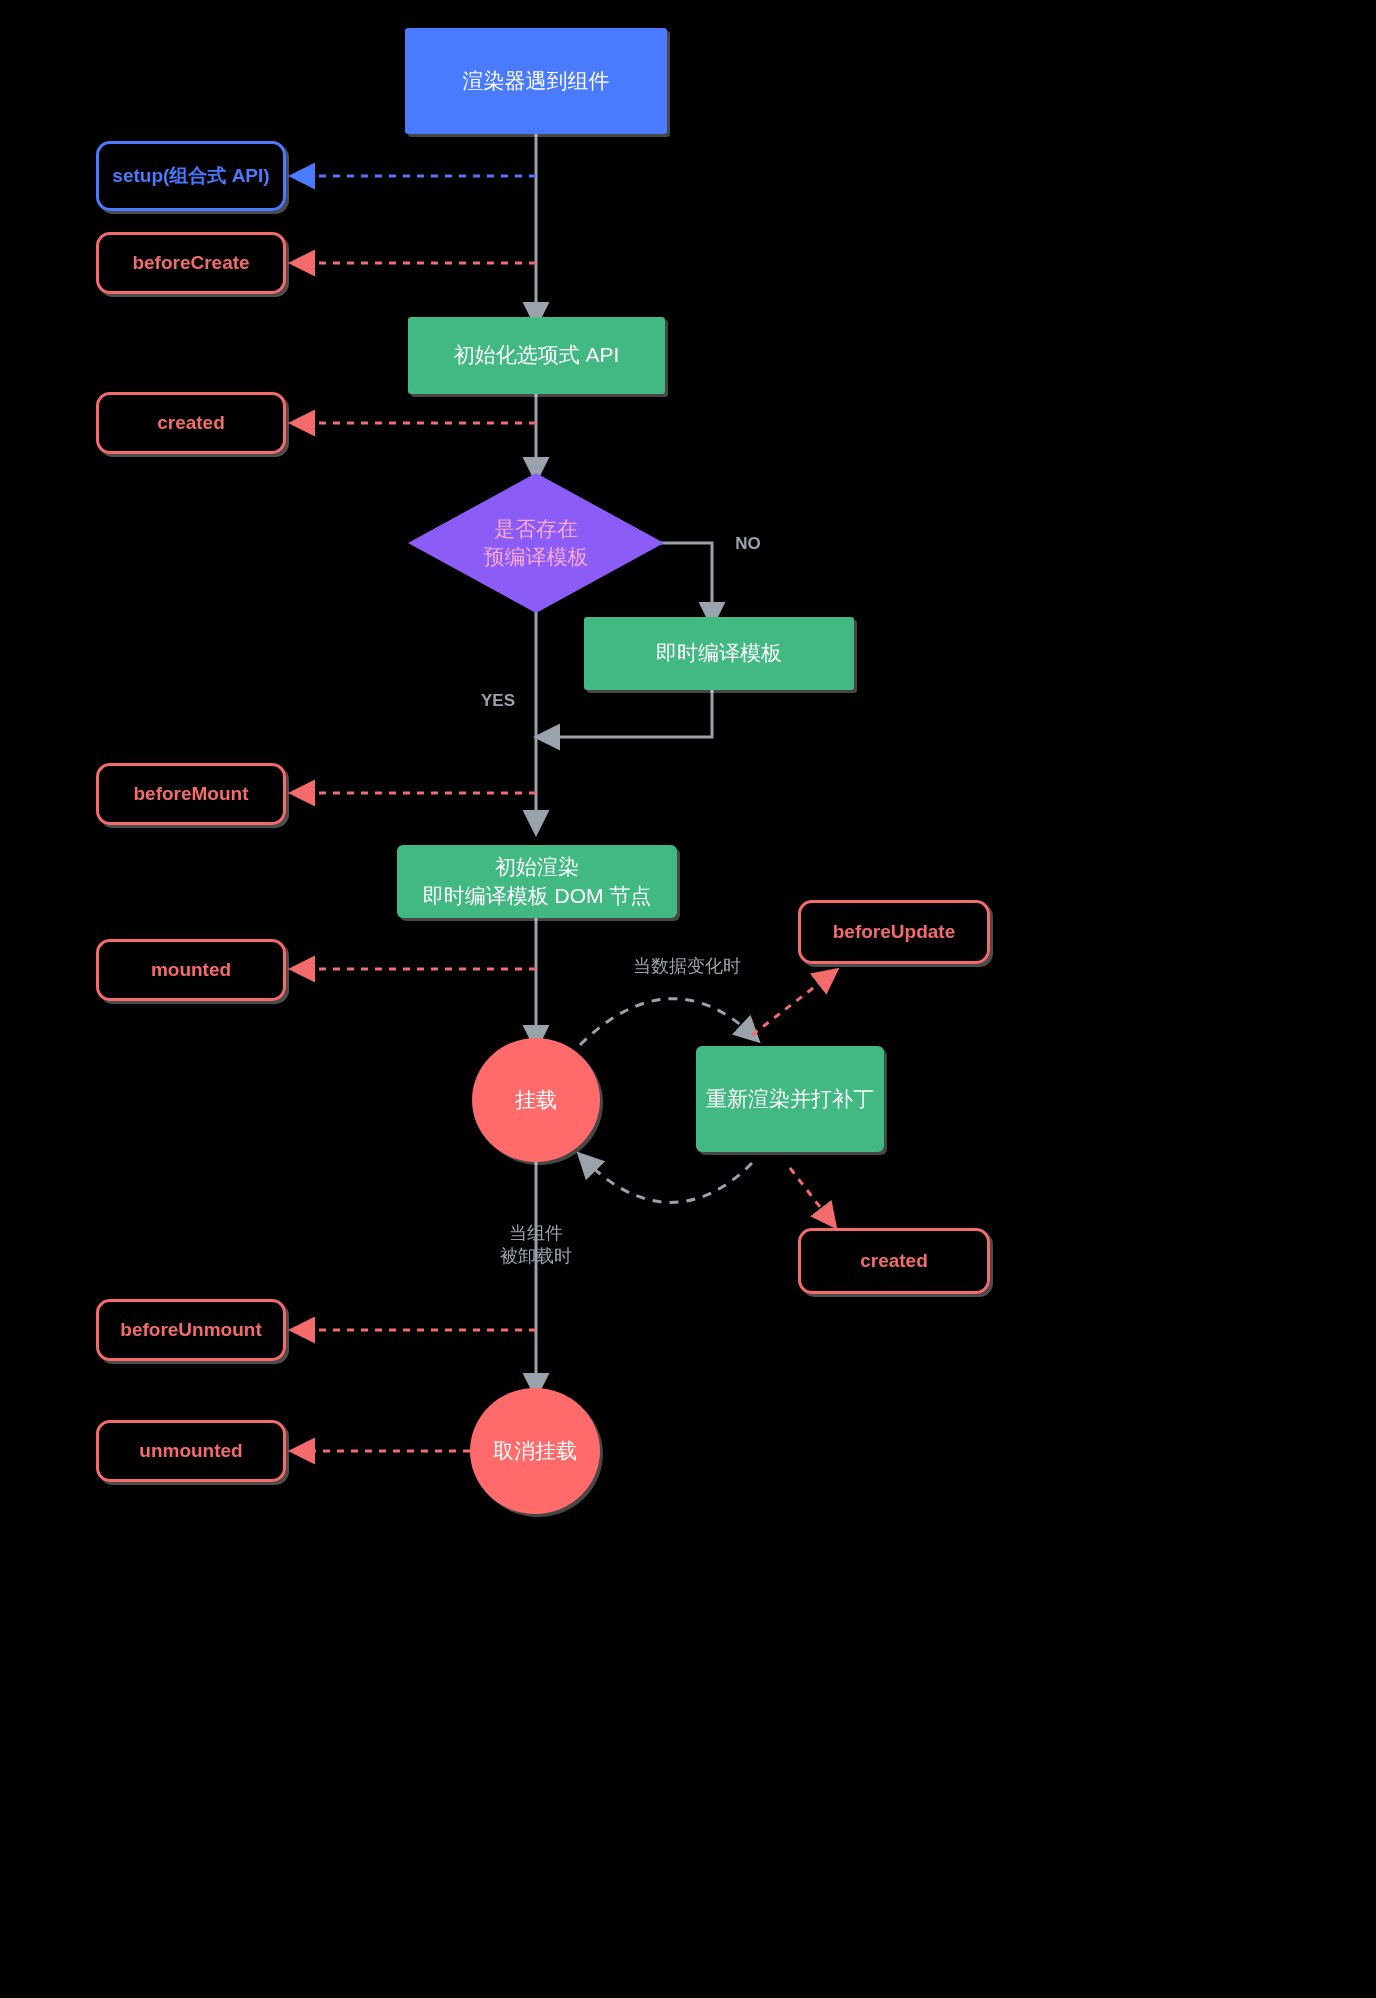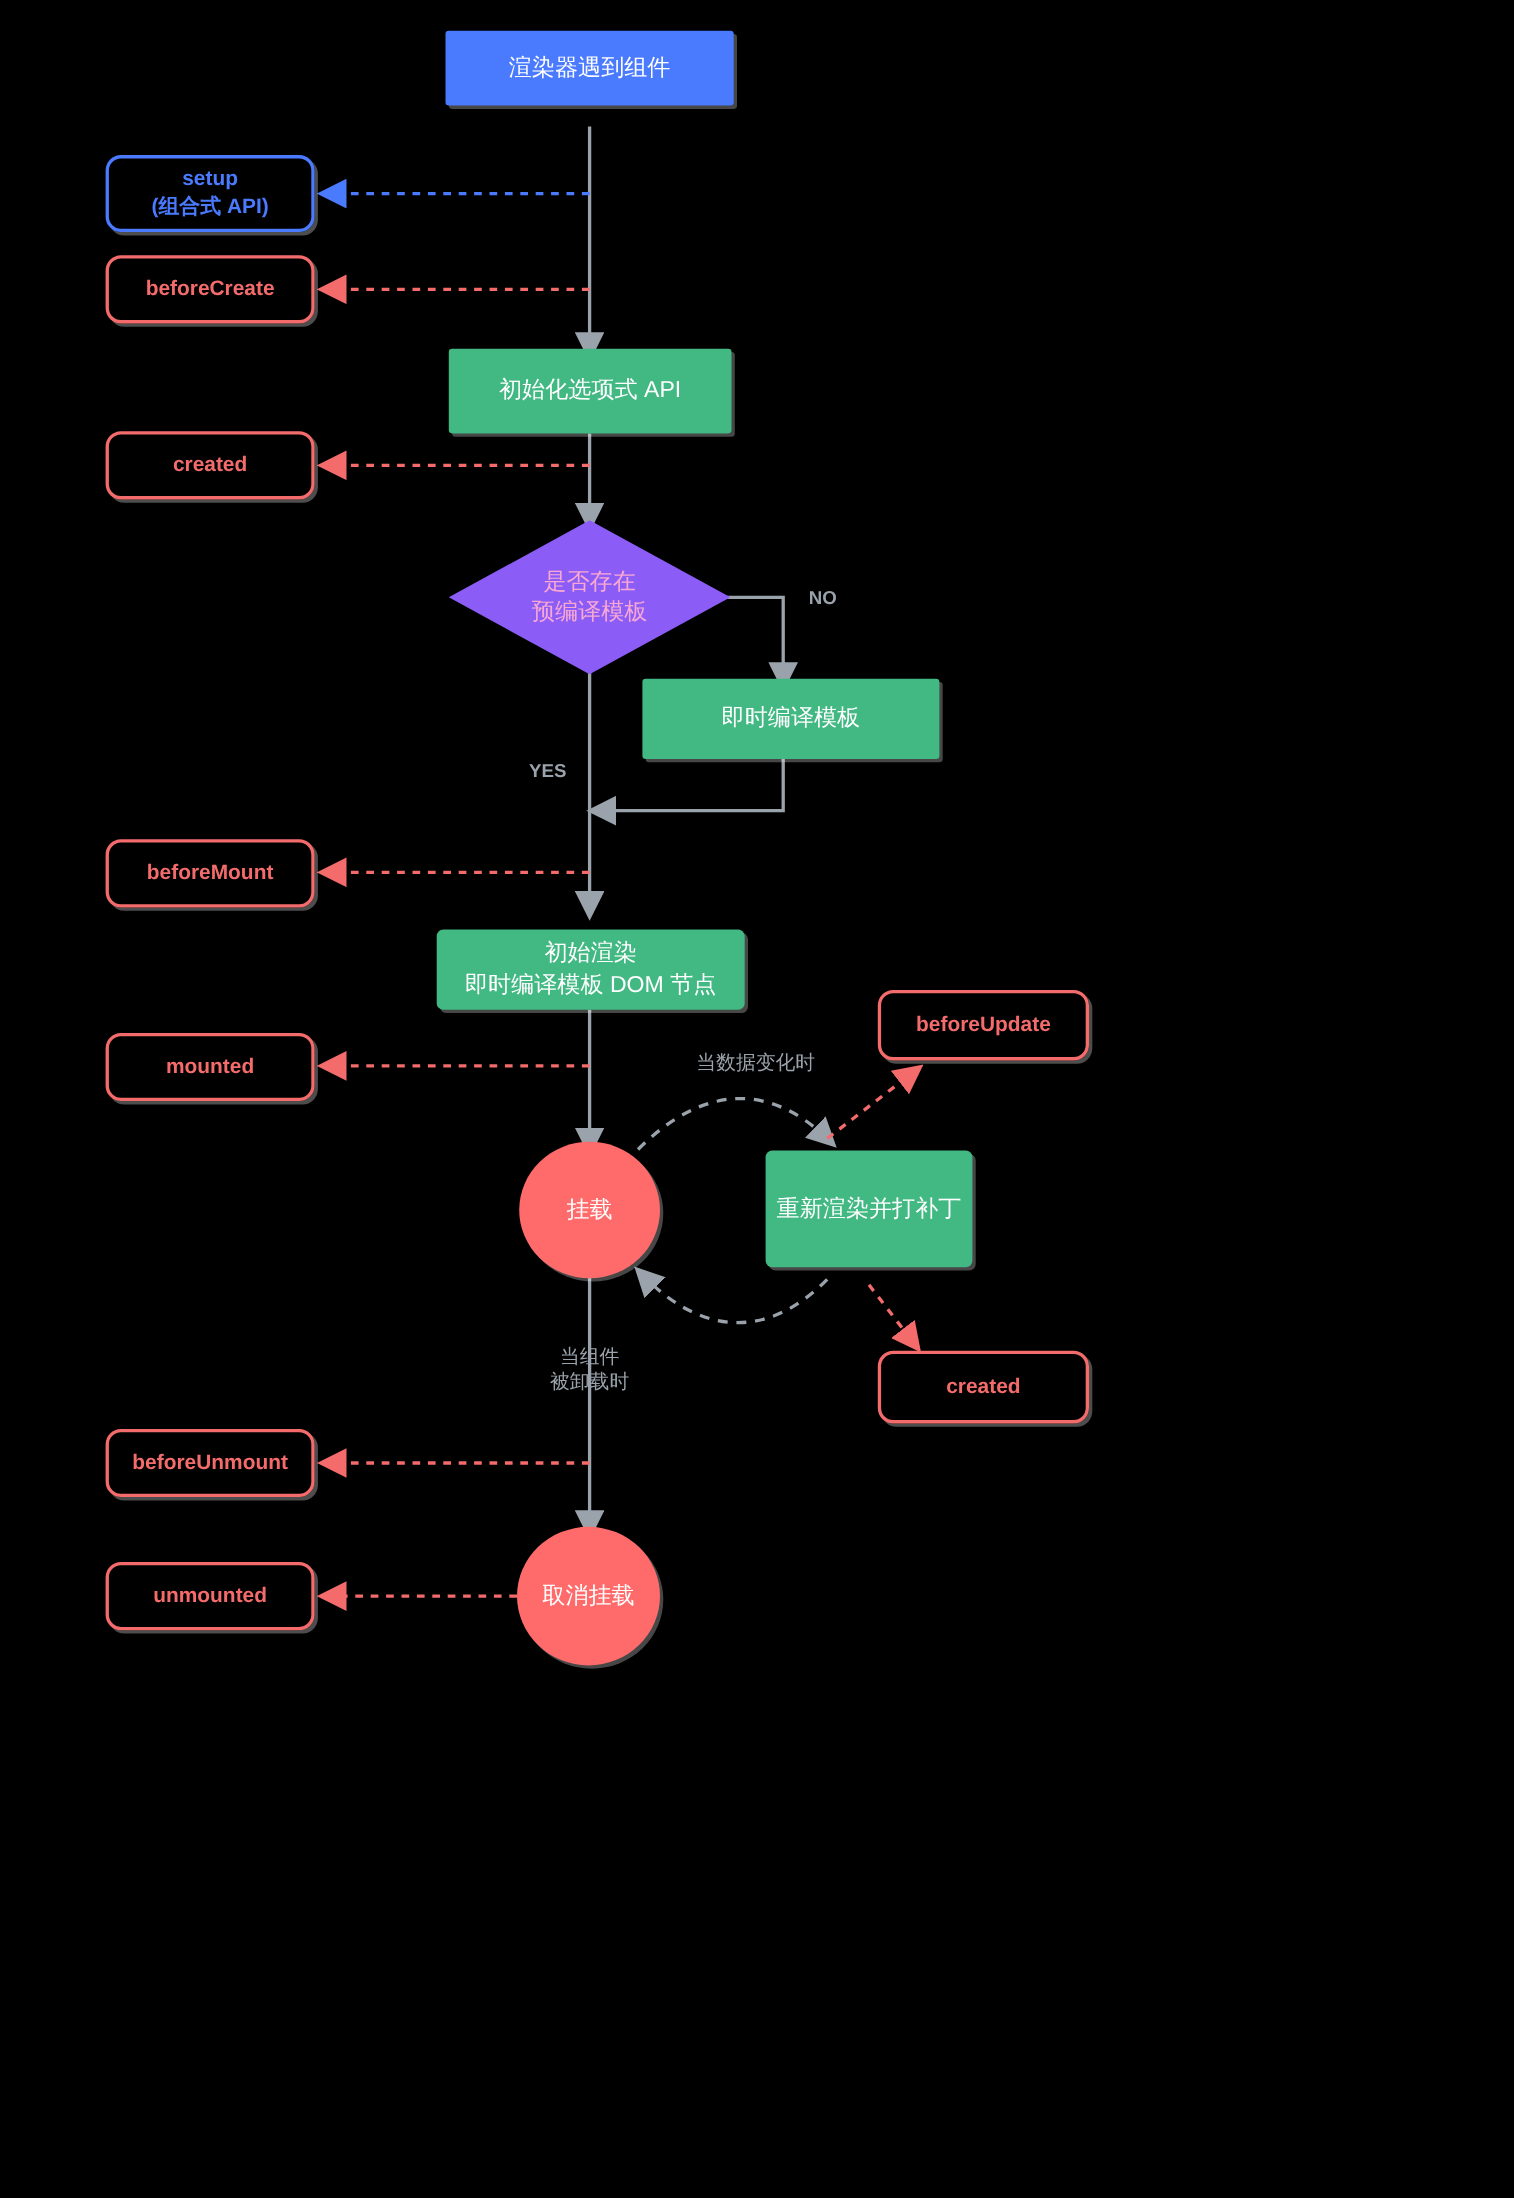--- a/index.html
+++ b/index.html
@@ -90,25 +90,25 @@
 
     <path d="M580,1045 C640,985 700,985 752,1035" stroke="#9aa3ab" stroke-width="3" fill="none" stroke-dasharray="9,8" marker-end="url(#arrGrey)"></path>
 
     <path d="M752,1163 C700,1216 640,1216 585,1160" stroke="#9aa3ab" stroke-width="3" fill="none" stroke-dasharray="9,8" marker-end="url(#arrGrey)"></path>
 
     <path d="M752,1035 L830,975" stroke="#f36b6b" stroke-width="3" fill="none" stroke-dasharray="7,7" marker-end="url(#arrRed)"></path>
 
     <path d="M790,1168 L830,1220" stroke="#f36b6b" stroke-width="3" fill="none" stroke-dasharray="7,7" marker-end="url(#arrRed)"></path>
   </svg>
 
-  <div class="node start" style="left:405px;top:28px;width:262px;height:68px;">
+  <div class="node start" style="left:405px;top:28px;width:262px;height:106px;">
     <span>渲染器遇到组件</span>
   </div>
 
-  <div class="node hook-blue" style="left:96px;top:141px;width:190px;height:70px;flex-direction:column;">
+  <div class="node hook-blue" style="left:96px;top:141px;width:190px;height:70px;flex-direction:row;">
     <span>setup</span>
     <span>(组合式 API)</span>
   </div>
 
   <div class="node hook" style="left:96px;top:232px;width:190px;height:62px;">
     <span>beforeCreate</span>
   </div>
 
   <div class="node proc" style="left:408px;top:317px;width:257px;height:77px;">
     <span>初始化选项式 API</span>

